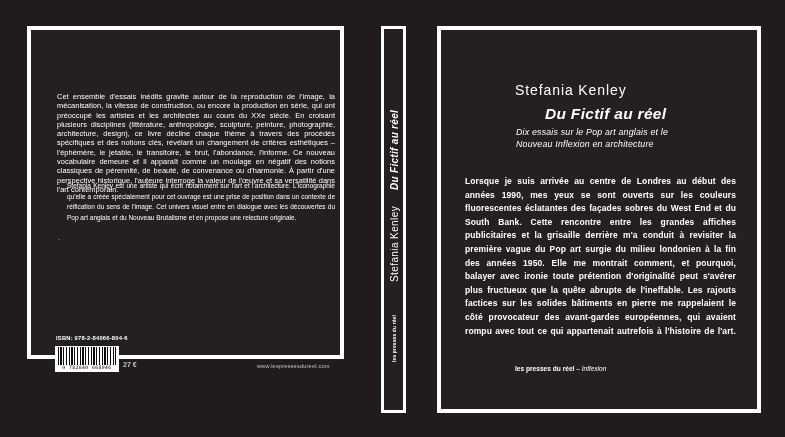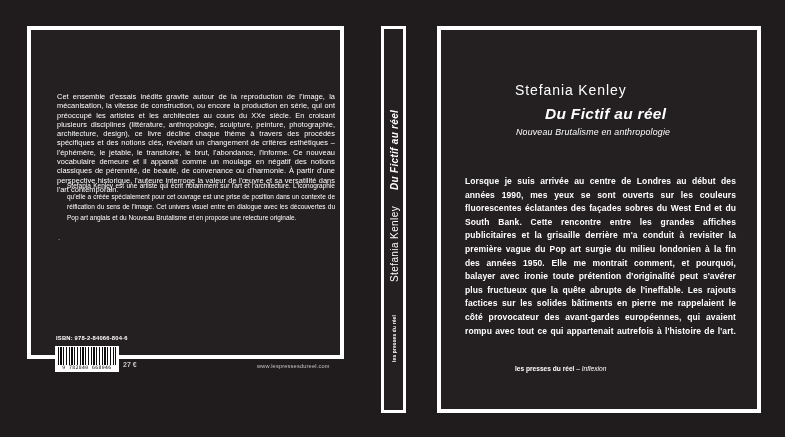--- a/index.html
+++ b/index.html
@@ -87,21 +87,22 @@
       <span class="spine-publisher">les presses du réel</span>
       <span class="spine-author">Stefania Kenley</span>
       <span class="spine-title">Du Fictif au réel</span>
     </div>
   </div>
 
   <div id="front-cover" class="panel">
     <div class="front-author">Stefania Kenley</div>
     <div class="front-title">Du Fictif au réel</div>
     <div class="front-subtitle">
-      <div>Nouveau Brutalisme en anthropologie</div>
+      <div>Dix essais sur le Pop art anglais et le</div>
+      <div>Nouveau Inflexion en architecture</div>
     </div>
     <div class="front-excerpt">Lorsque je suis arrivée au centre de Londres au début des années 1990, mes yeux se sont ouverts sur les couleurs fluorescentes éclatantes des façades sobres du West End et du South Bank. Cette rencontre entre les grandes affiches publicitaires et la grisaille derrière m'a conduit à revisiter la première vague du Pop art surgie du milieu londonien à la fin des années 1950. Elle me montrait comment, et pourquoi, balayer avec ironie toute prétention d'originalité peut s'avérer plus fructueux que la quête abrupte de l'ineffable. Les rajouts factices sur les solides bâtiments en pierre me rappelaient le côté provocateur des avant-gardes européennes, qui avaient rompu avec tout ce qui appartenait autrefois à l'histoire de l'art.</div>
     <div class="front-publisher">
       <span class="pub-name">les presses du réel</span>
       <span class="collection">– Inflexion</span>
     </div>
   </div>
 
 </div>
 

